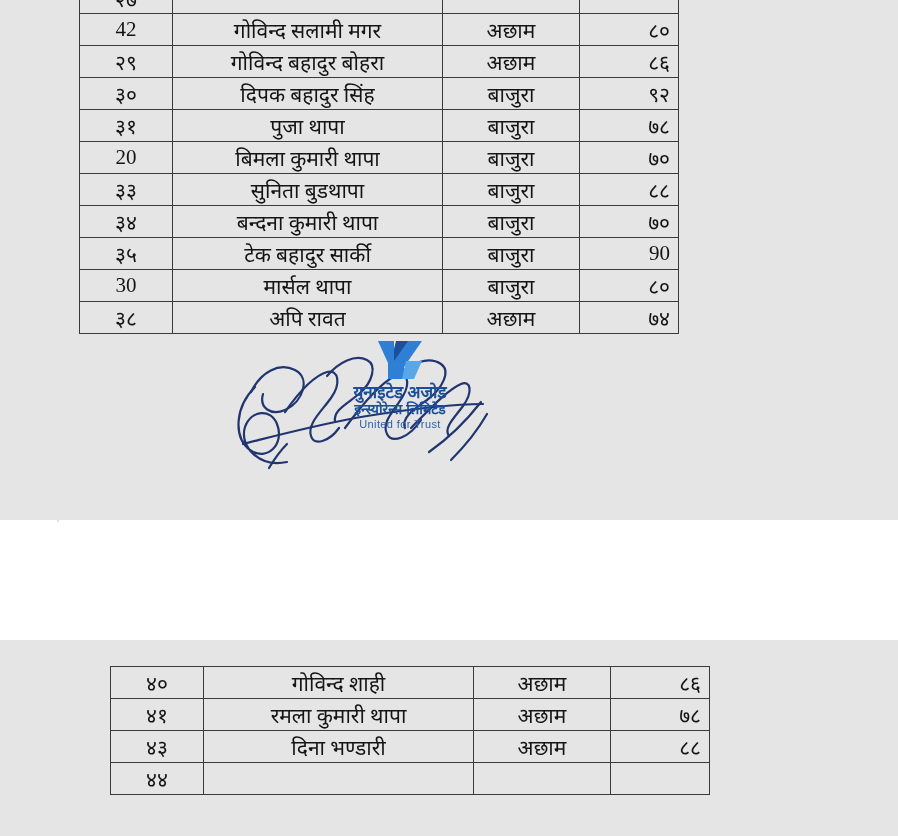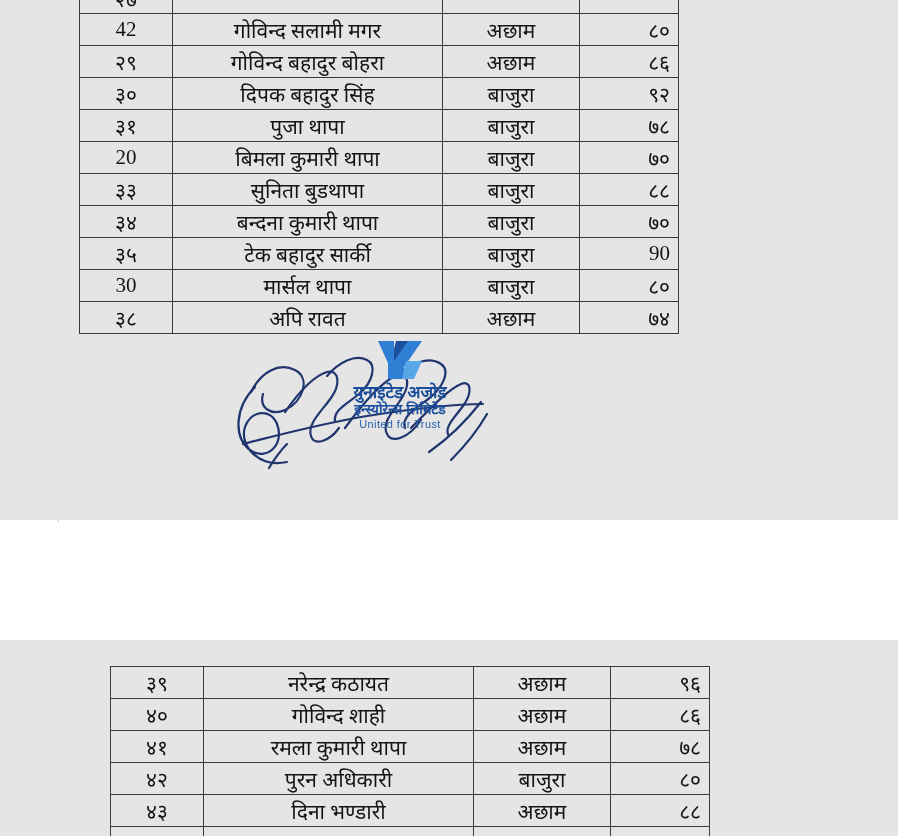--- a/index.html
+++ b/index.html
@@ -217,42 +217,30 @@
     </div>
   </div>
 
   <div class="page-gap">
     <div class="speck" style="left:57px; top:0px;"></div>
   </div>
 
   <table class="doc-table" id="table-bottom">
     <tbody>
       <tr>
-        <td class="col-sn">३९</td>
-        <td class="col-name">नरेन्द्र कठायत</td>
-        <td class="col-dist">अछाम</td>
-        <td class="col-mark">९६</td>
-      </tr>
-      <tr>
         <td class="col-sn">४०</td>
         <td class="col-name">गोविन्द शाही</td>
         <td class="col-dist">अछाम</td>
         <td class="col-mark">८६</td>
       </tr>
       <tr>
         <td class="col-sn">४१</td>
         <td class="col-name">रमला कुमारी थापा</td>
         <td class="col-dist">अछाम</td>
         <td class="col-mark">७८</td>
-      </tr>
-      <tr>
-        <td class="col-sn">४२</td>
-        <td class="col-name">पुरन अधिकारी</td>
-        <td class="col-dist">बाजुरा</td>
-        <td class="col-mark">८०</td>
       </tr>
       <tr>
         <td class="col-sn">४३</td>
         <td class="col-name">दिना भण्डारी</td>
         <td class="col-dist">अछाम</td>
         <td class="col-mark">८८</td>
       </tr>
       <tr>
         <td class="col-sn">४४</td>
         <td class="col-name"></td>

